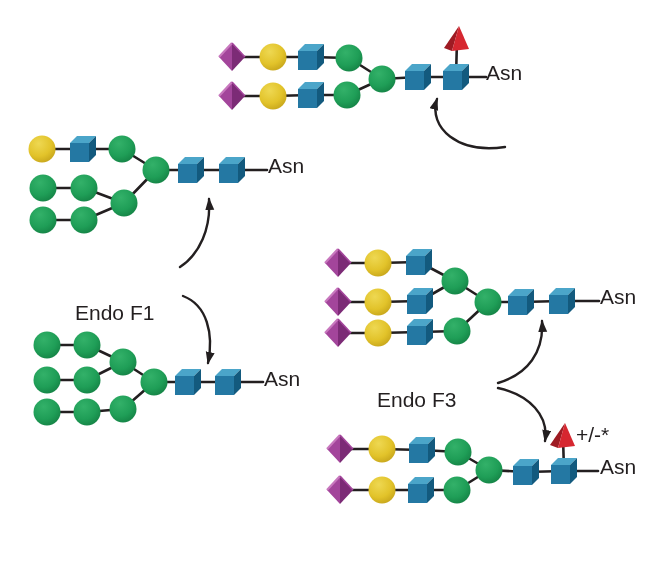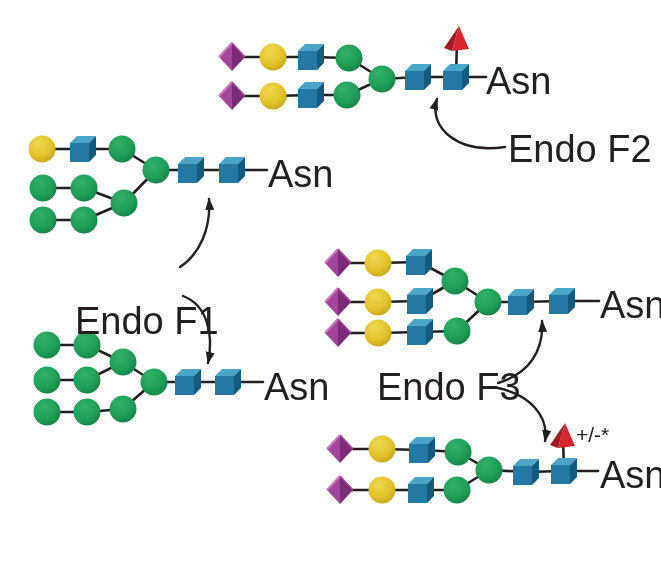--- a/index.html
+++ b/index.html
@@ -7,21 +7,21 @@
     position:relative;
     width:661px;height:572px;
     background:#ffffff;
     font-family:"Liberation Sans","DejaVu Sans",sans-serif;
     overflow:hidden;
   }
   .canvas svg{position:absolute;left:0;top:0;}
   .lbl{
     position:absolute;
     color:#231f20;
-    font-size:38px;
+    font-size:21px;
     line-height:1.05;
     white-space:nowrap;
     letter-spacing:0px;
   }
   .lbl.small{font-size:21px;}
 </style>
 </head>
 <body>
 
 <div class="canvas">
@@ -347,17 +347,16 @@
       <path d="M 498 388 C 530 395 549 416 545 441" fill="none" stroke="#231f20" stroke-width="2.4" stroke-linecap="round" marker-end="url(#ah)"></path>
     </svg>
 
   <span class="lbl" style="left:486px;top:62px;">Asn</span>
   <span class="lbl" style="left:268px;top:155px;">Asn</span>
   <span class="lbl" style="left:264px;top:368px;">Asn</span>
   <span class="lbl" style="left:600px;top:286px;">Asn</span>
   <span class="lbl" style="left:600px;top:456px;">Asn</span>
 
   <span class="lbl" style="left:75px;top:266px;margin-top:36px;">Endo F1</span>
-  <span class="lbl" style="left:508px;top:130px;">Endo F2</span>
-  <span class="lbl" style="left:377px;top:368px;text-align:right;">Endo F3</span>
+  <span class="lbl" style="left:377px;top:389px;text-align:right;">Endo F3</span>
 
   <span class="lbl small" style="left:576px;top:424px;">+/-*</span>
 </div>
 
 </body></html>

